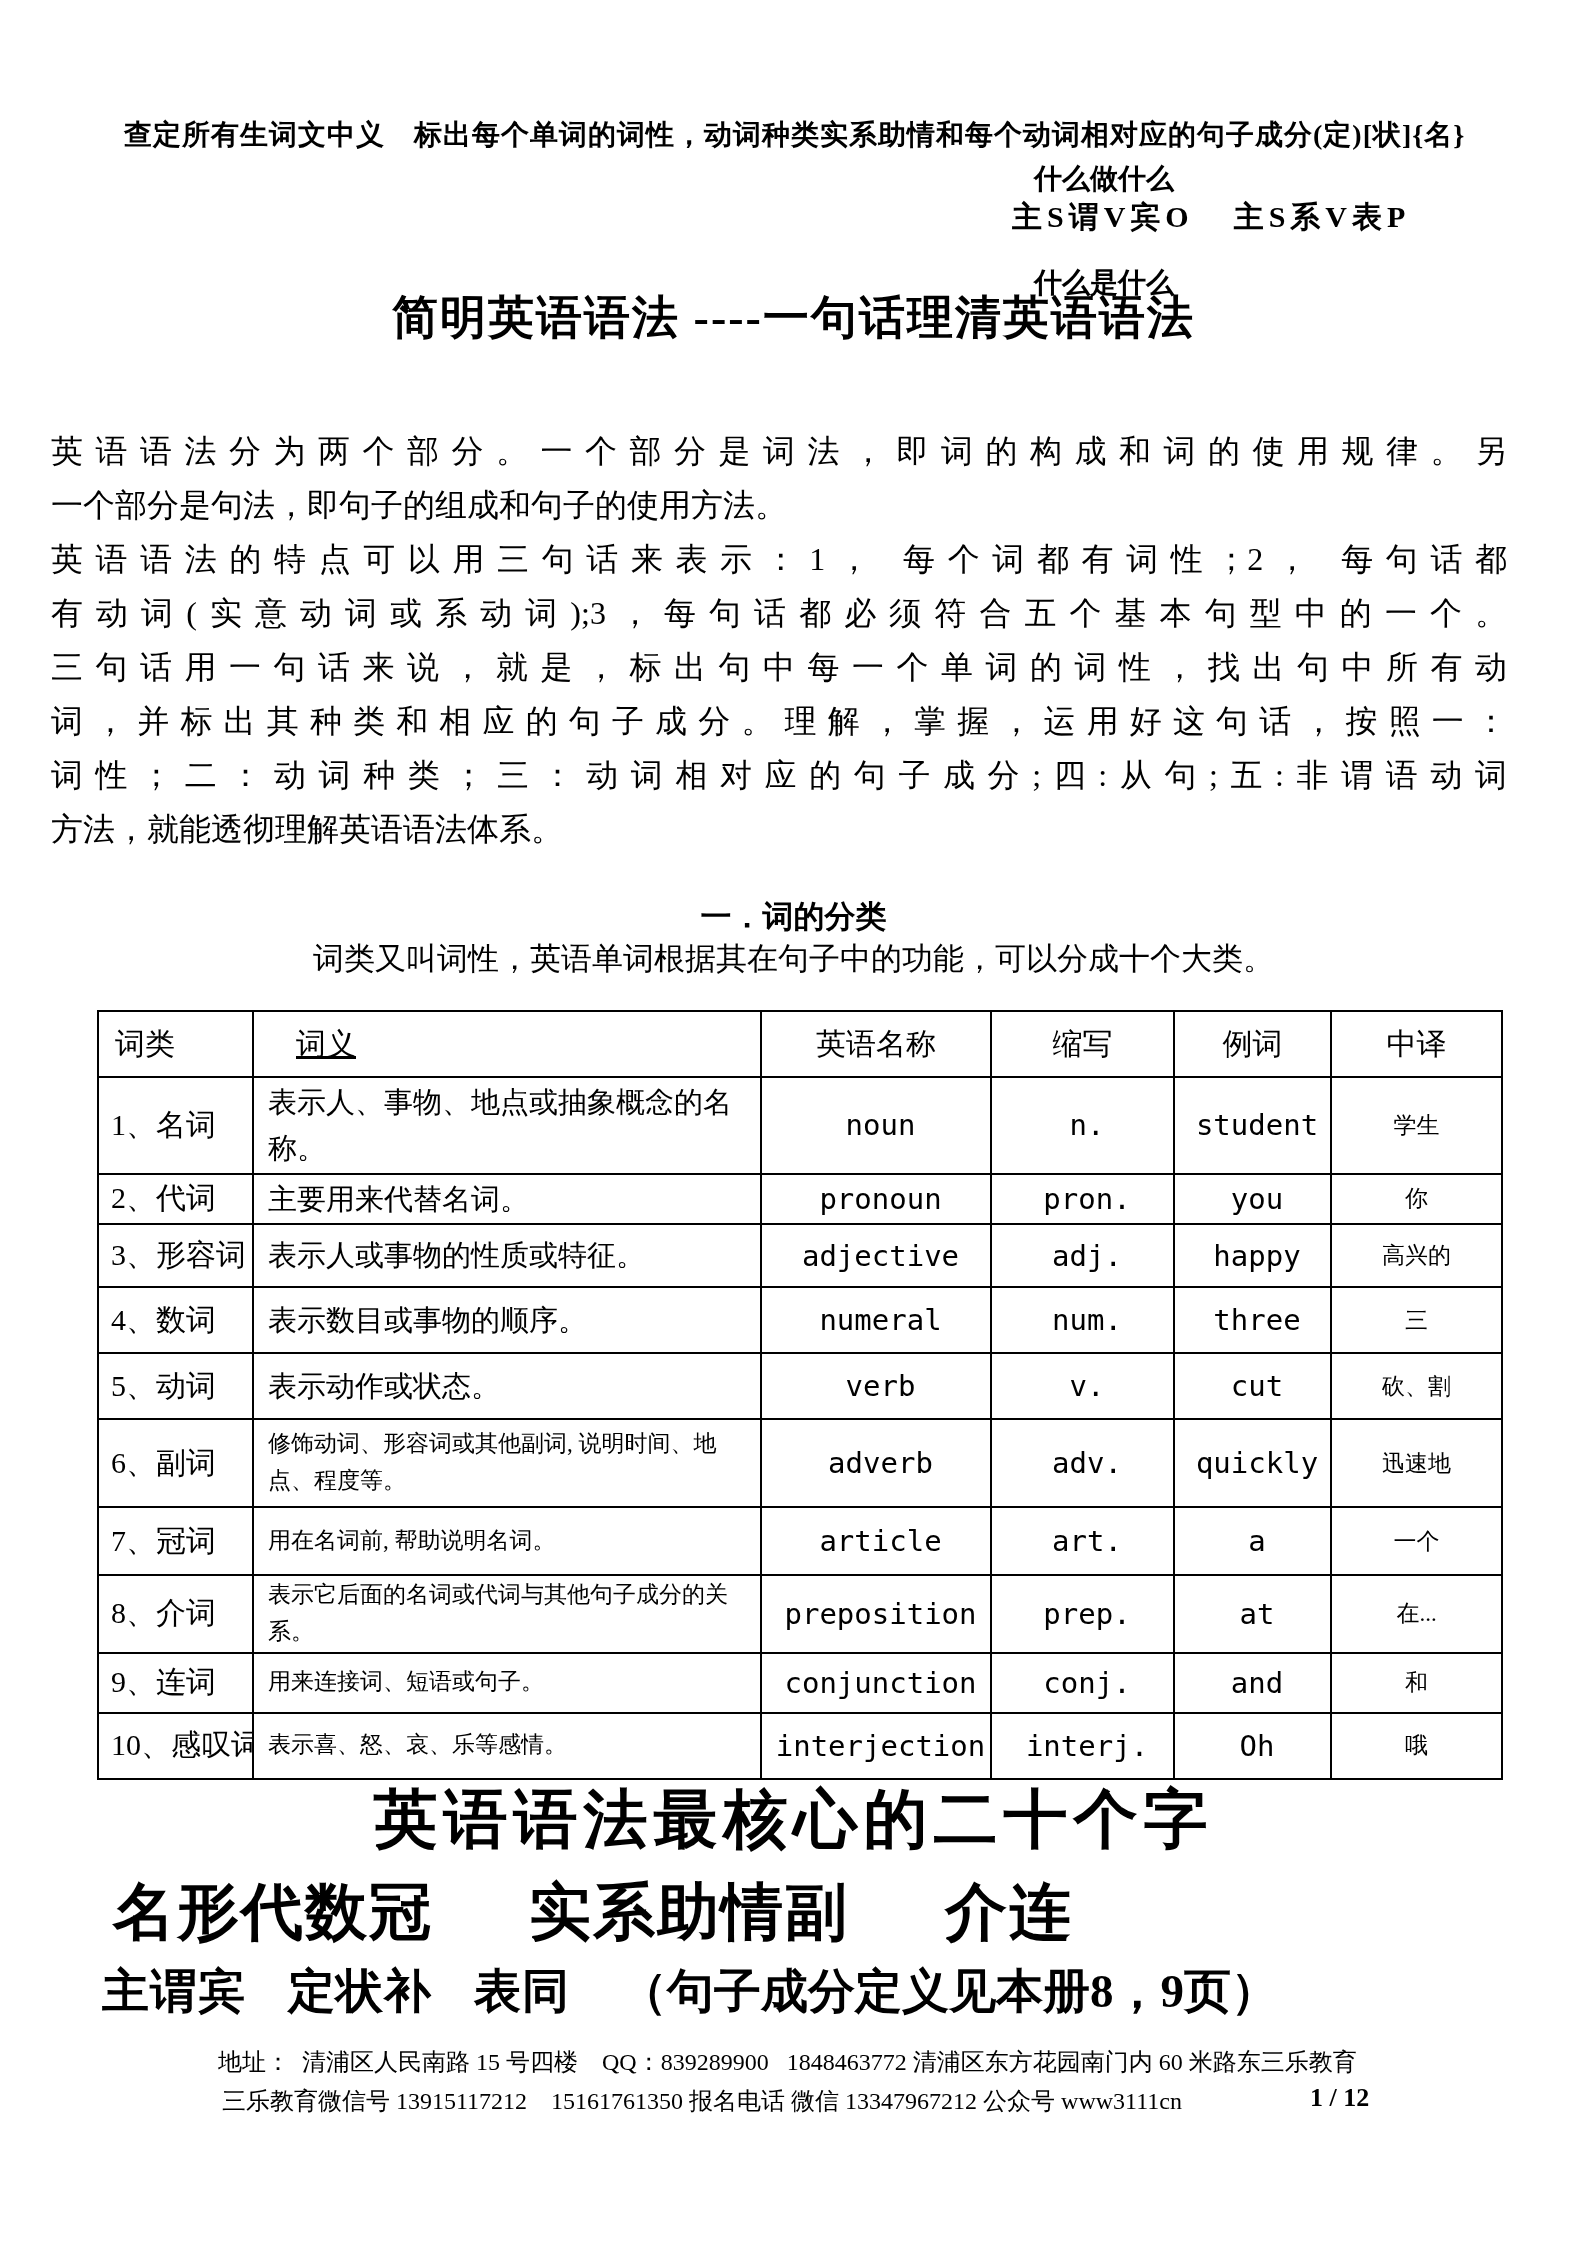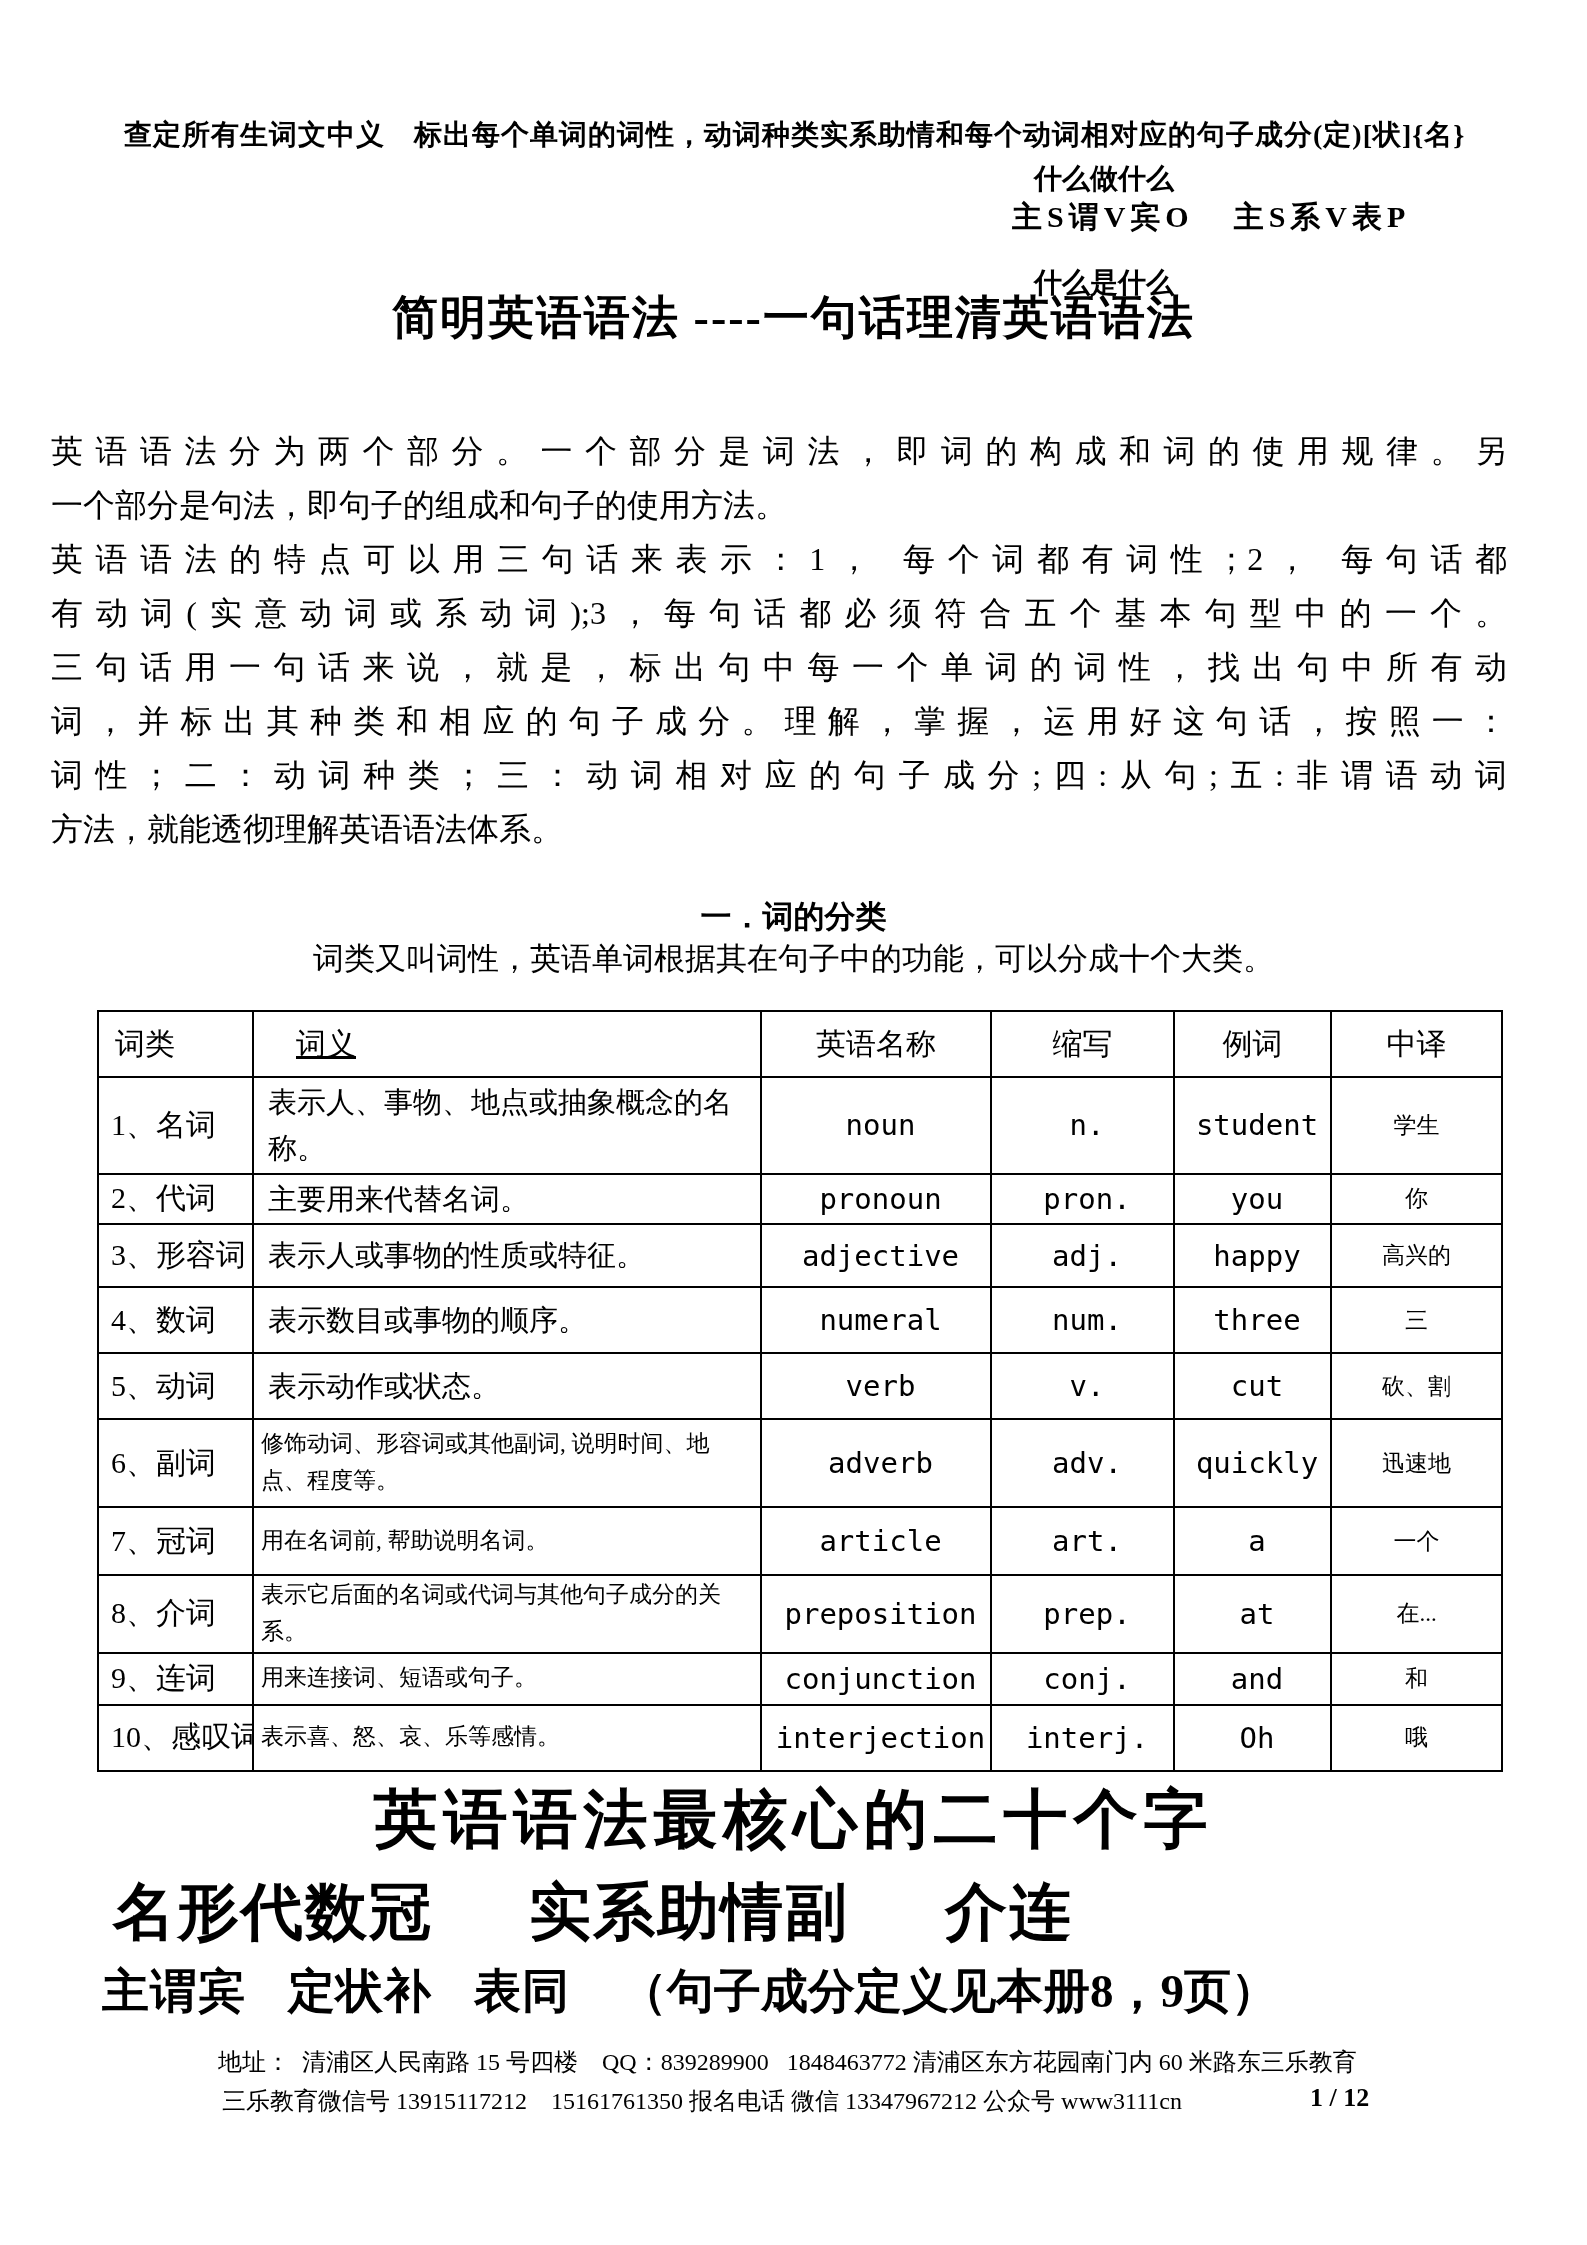--- a/index.html
+++ b/index.html
@@ -36,28 +36,28 @@
   col.c3{width:183px;} col.c4{width:157px;} col.c5{width:171px;}
   thead tr{height:66px;}
   tbody tr:nth-child(1){height:70px;}
   tbody tr:nth-child(2){height:47px;}
   tbody tr:nth-child(3){height:63px;}
   tbody tr:nth-child(4){height:66px;}
   tbody tr:nth-child(5){height:66px;}
   tbody tr:nth-child(6){height:88px;}
   tbody tr:nth-child(7){height:68px;}
   tbody tr:nth-child(8){height:66px;}
-  tbody tr:nth-child(9){height:52px;}
+  tbody tr:nth-child(9){height:60px;}
   tbody tr:nth-child(10){height:66px;}
   th{font-size:30px;font-weight:400;text-align:center;}
   th.h0{text-align:left;padding-left:16px;}
   th.h1{text-align:left;padding-left:42px;text-decoration:underline;}
   td.c-cls{font-size:30px;padding-left:12px;white-space:nowrap;}
   td.c-def{font-size:29px;padding-left:14px;padding-right:6px;line-height:1.6;}
-  tbody tr:nth-child(n+6) td.c-def{font-size:23px;font-weight:500;padding-left:7px;}
+  tbody tr:nth-child(n+6) td.c-def{font-size:23px;font-weight:500;}
   td.c-en,td.c-abbr,td.c-ex{font-family:"DejaVu Sans Mono",monospace;font-size:29px;text-align:center;padding-left:10px;}
   td.c-zh{font-size:23px;text-align:center;font-weight:500;}
 
   
   .core-h{top:1776px;left:0;width:100%;text-align:center;font-size:64px;font-weight:700;letter-spacing:6px;}
   .core-l1{top:1870px;left:113px;display:flex;gap:96px;font-size:62px;font-weight:700;letter-spacing:2px;}
   .core-l2{top:1960px;left:102px;display:flex;gap:42px;font-size:47px;font-weight:600;letter-spacing:1px;}
   .core-l2 .paren{margin-left:8px;letter-spacing:0;}
 
   

